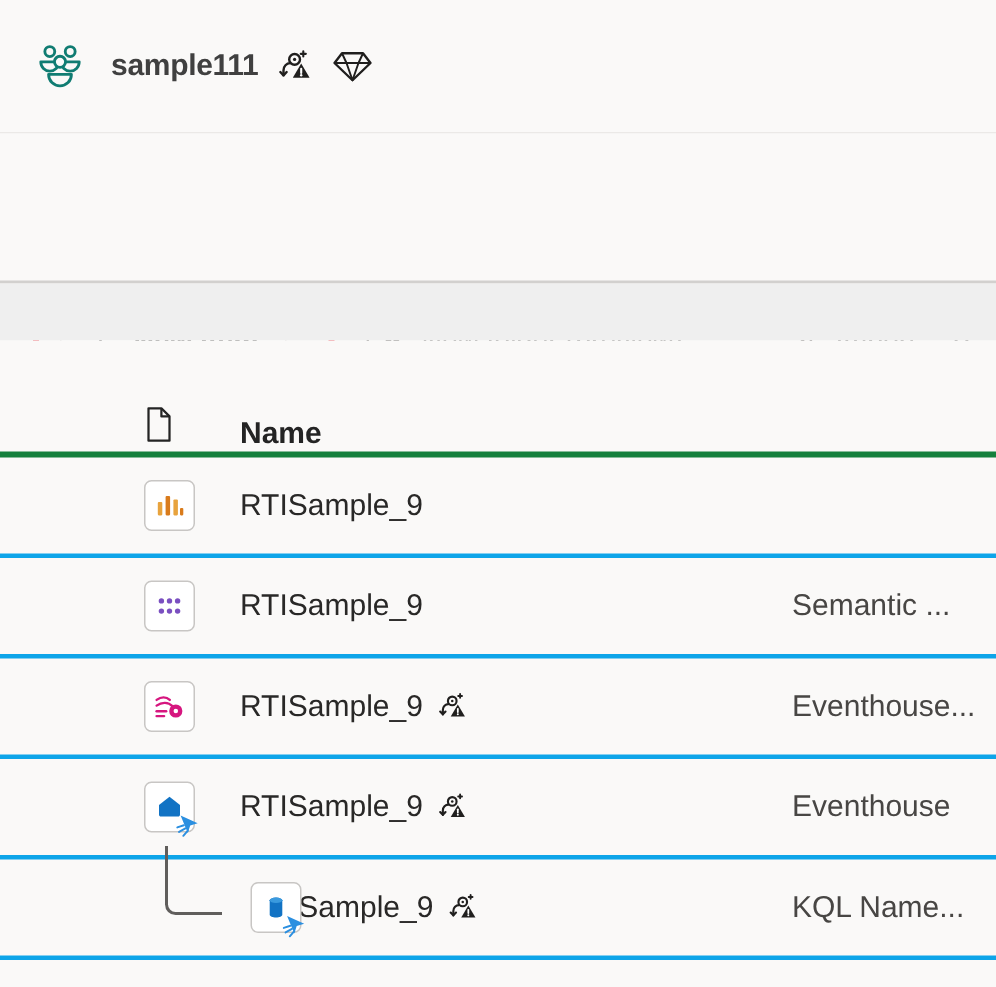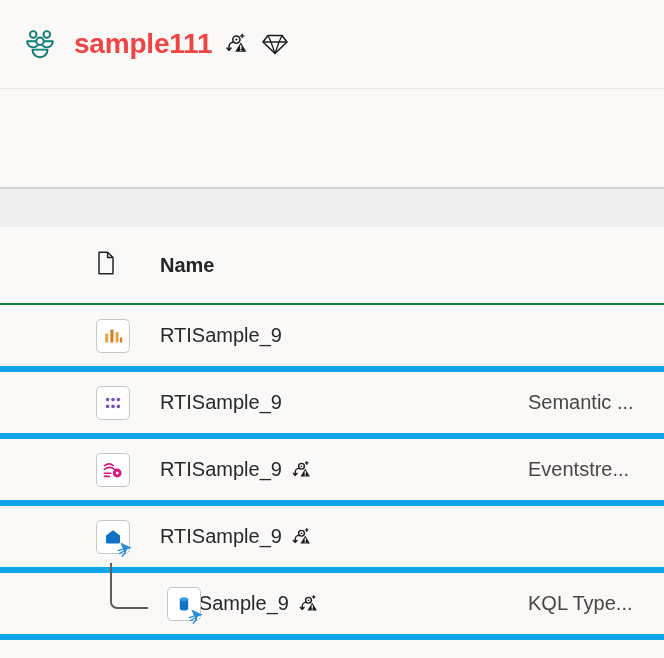--- a/index.html
+++ b/index.html
@@ -22,23 +22,23 @@
     position: absolute;
     top: 0; left: 0;
     width: 664px; height: 88px;
     display: flex;
     align-items: center;
     padding-left: 20px;
     background: #faf9f8;
   }
   .ws-icon { width: 40px; height: 40px; flex: 0 0 40px; display:block; }
   .ws-title {
-    font-size: 28px;
+    font-size: 20px;
     font-weight: 600;
-    color: #ef4444;
+    color: #404040;
     letter-spacing: -0.2px;
     margin-left: 14px;
     white-space: nowrap;
   }
   .title-badge { margin-left: 12px; display: flex; align-items: center; }
   .title-badge.second { margin-left: 11px; }
   .header-sep {
     position: absolute;
     left: 0; top: 88px;
     width: 664px; height: 1px;
@@ -120,25 +120,26 @@
     left: 0; top: 227px;
     width: 664px;
     background: #faf9f8;
   }
   .row {
     position: relative;
     display: flex;
     align-items: center;
     height: 67px;
     width: 664px;
-    border-bottom: 6px solid #0ea5e9;
+    border-bottom: 3px solid #0ea5e9;
   }
   .row.header-row {
     height: 78px;
-    border-bottom: 2px solid #15803d;
+    border-bottom: 4px solid #15803d;
+    align-items: flex-end;
   }
   .row.body-row { cursor: pointer; }
 
   .col-icon {
     width: 160px;
     flex: 0 0 160px;
     display: flex;
     align-items: center;
     padding-left: 96px;
     position: relative;
@@ -361,21 +362,21 @@
             <path d="M5 19.2l-2.1-2.2M5 19.2l2.1-2.2" stroke="#201f1e" stroke-width="1.7" stroke-linecap="round" stroke-linejoin="round"></path>
             <circle cx="12.4" cy="8.6" r="3.4" stroke="#201f1e" stroke-width="1.7"></circle>
             <circle cx="12.4" cy="8.6" r="1" fill="#201f1e"></circle>
             <path d="M18.6 3.2v3M17.1 4.7h3" stroke="#201f1e" stroke-width="1.5" stroke-linecap="round"></path>
             <path d="M16.8 11.4l5.6 9.4h-11.2z" fill="#201f1e"></path>
             <path d="M16.8 14.8v2.6" stroke="#ffffff" stroke-width="1.4" stroke-linecap="round"></path>
             <circle cx="16.8" cy="19.1" r="0.8" fill="#ffffff"></circle>
           </svg>
         </span>
       </div>
-      <div class="col-type">Eventstre...</div>
+      <div class="col-type">Eventhouse...</div>
     </div>
 
     <div class="row body-row">
       <div class="col-icon">
         <span class="tile">
           <svg width="22" height="22" viewBox="0 0 22 22" fill="none">
             <path d="M11 4.2l7 5.4v6.6c0 .7-.6 1.2-1.3 1.2H5.3c-.7 0-1.3-.5-1.3-1.2V9.6z" fill="#1273c4"></path>
           </svg>
           <svg class="badge-cursor" viewBox="0 0 18 18" fill="none">
             <path d="M3.4 2.6l11.4 5.2-5 1.6-1.6 5z" fill="#2b8fe0"></path>
@@ -391,20 +392,21 @@
             <path d="M5 19.2l-2.1-2.2M5 19.2l2.1-2.2" stroke="#201f1e" stroke-width="1.7" stroke-linecap="round" stroke-linejoin="round"></path>
             <circle cx="12.4" cy="8.6" r="3.4" stroke="#201f1e" stroke-width="1.7"></circle>
             <circle cx="12.4" cy="8.6" r="1" fill="#201f1e"></circle>
             <path d="M18.6 3.2v3M17.1 4.7h3" stroke="#201f1e" stroke-width="1.5" stroke-linecap="round"></path>
             <path d="M16.8 11.4l5.6 9.4h-11.2z" fill="#201f1e"></path>
             <path d="M16.8 14.8v2.6" stroke="#ffffff" stroke-width="1.4" stroke-linecap="round"></path>
             <circle cx="16.8" cy="19.1" r="0.8" fill="#ffffff"></circle>
           </svg>
         </span>
       </div>
+      <div class="col-type">Eventhouse</div>
     </div>
 
     <div class="row body-row child">
       <div class="col-icon">
         <span class="tree-line"></span>
         <span class="tile">
           <svg width="22" height="22" viewBox="0 0 22 22" fill="none">
             <ellipse cx="11" cy="6.2" rx="4.2" ry="1.8" fill="#1273c4"></ellipse>
             <path d="M6.8 6.2v9.6c0 1 1.9 1.8 4.2 1.8s4.2-.8 4.2-1.8V6.2" fill="#1273c4"></path>
             <ellipse cx="11" cy="6.2" rx="4.2" ry="1.8" fill="#3a9ade"></ellipse>
@@ -423,17 +425,17 @@
             <path d="M5 19.2l-2.1-2.2M5 19.2l2.1-2.2" stroke="#201f1e" stroke-width="1.7" stroke-linecap="round" stroke-linejoin="round"></path>
             <circle cx="12.4" cy="8.6" r="3.4" stroke="#201f1e" stroke-width="1.7"></circle>
             <circle cx="12.4" cy="8.6" r="1" fill="#201f1e"></circle>
             <path d="M18.6 3.2v3M17.1 4.7h3" stroke="#201f1e" stroke-width="1.5" stroke-linecap="round"></path>
             <path d="M16.8 11.4l5.6 9.4h-11.2z" fill="#201f1e"></path>
             <path d="M16.8 14.8v2.6" stroke="#ffffff" stroke-width="1.4" stroke-linecap="round"></path>
             <circle cx="16.8" cy="19.1" r="0.8" fill="#ffffff"></circle>
           </svg>
         </span>
       </div>
-      <div class="col-type">KQL Type...</div>
+      <div class="col-type">KQL Name...</div>
     </div>
 
   </div>
 </div>
 
 </body></html>

